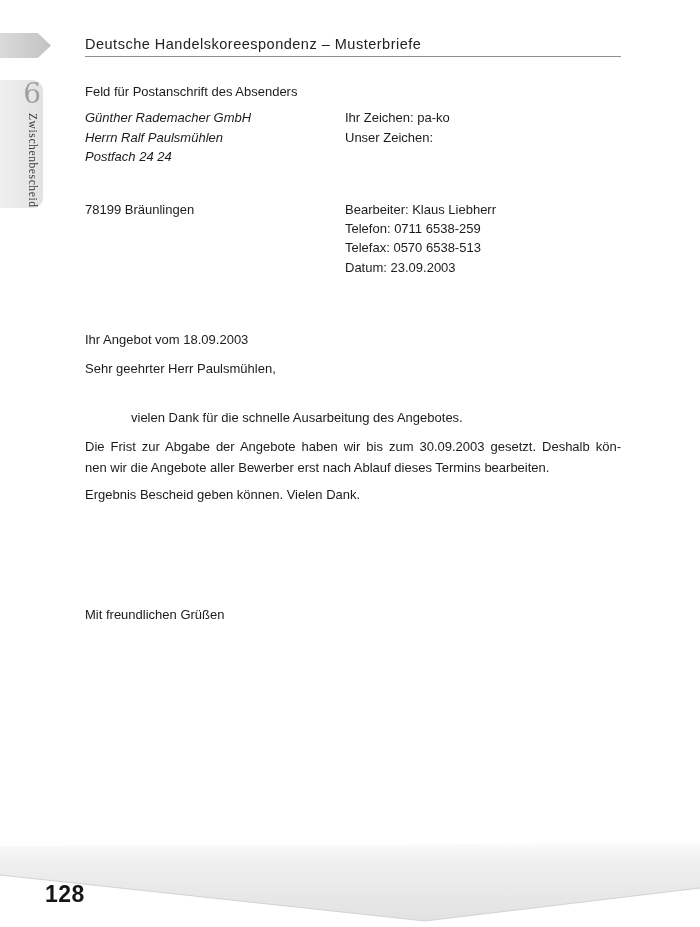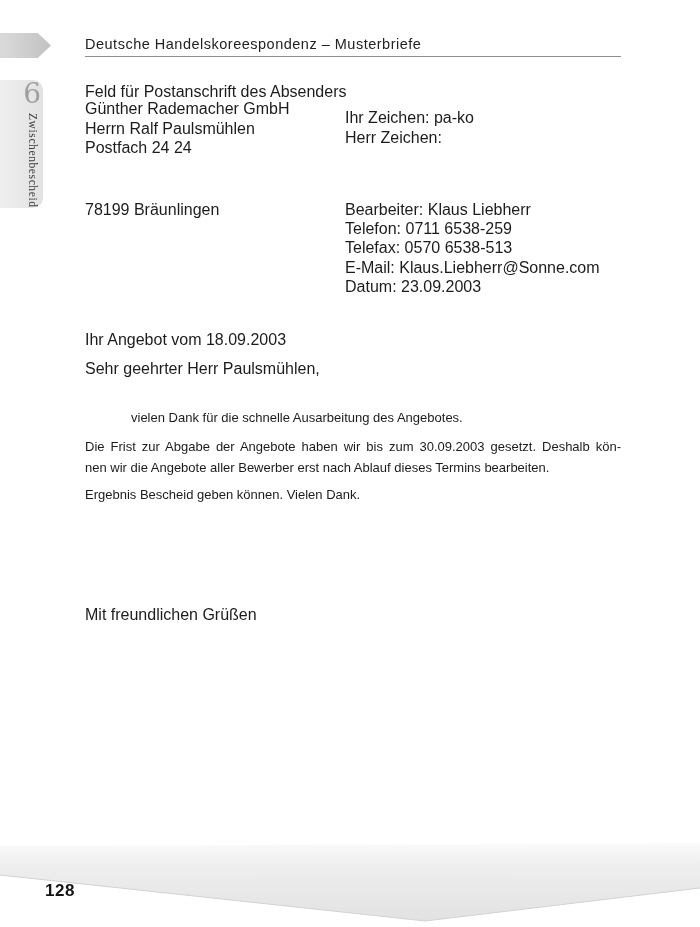--- a/index.html
+++ b/index.html
@@ -31,69 +31,68 @@
     font-family:"DejaVu Serif","Liberation Serif",serif;
     font-size:28px;color:#9f9f9f;line-height:1;
   }
   .chapter-label{
     position:absolute;right:4px;top:33px;
     writing-mode:vertical-rl;
     font-family:"Liberation Serif",serif;
     font-size:11.5px;color:#3b3b3b;letter-spacing:.6px;white-space:nowrap;
   }
   
-  .txt{position:absolute;font-size:16px;line-height:19.5px;white-space:nowrap;}
+  .txt{position:absolute;font-size:13px;line-height:19.5px;white-space:nowrap;}
   .col-left{left:85px;}
   .col-right{left:345px;}
   .para{
     position:absolute;left:85px;width:536px;font-size:13px;line-height:21px;
   }
   .para .line{display:block;}
   .para .line.just{text-align:justify;text-align-last:justify;}
   
   .footer-svg{position:absolute;left:0;top:840px;width:700px;height:87px;}
   .page-number{
-    position:absolute;left:45px;top:881px;font-size:17px;font-weight:bold;
+    position:absolute;left:45px;top:881px;font-size:23px;font-weight:bold;
     color:#161616;letter-spacing:.5px;
   }
 </style>
 </head>
 <body>
 
 <div class="page">
 
   <div class="header-arrow"></div>
   <div class="header-title">Deutsche Handelskoreespondenz – Musterbriefe</div>
   <div class="header-rule"></div>
 
   <div class="chapter-tab">
     <span class="chapter-number">6</span>
     <span class="chapter-label">Zwischenbescheid</span>
   </div>
 
   <div class="txt col-left" style="top:82px;">Feld für Postanschrift des Absenders</div>
 
-  <div class="txt col-left" style="top:99px;">
+  <div class="txt col-left" style="top:108px;font-style:italic;">
     <div>Günther Rademacher GmbH</div>
     <div>Herrn Ralf Paulsmühlen</div>
     <div>Postfach 24 24</div>
   </div>
 
   <div class="txt col-right" style="top:108px;line-height:20px;">
     <div>Ihr Zeichen: pa-ko</div>
-    <div>Herr Zeichen:</div>
+    <div>Unser Zeichen:</div>
   </div>
 
   <div class="txt col-left" style="top:200px;">78199 Bräunlingen</div>
 
   <div class="txt col-right" style="top:200px;line-height:19.2px;">
     <div>Bearbeiter: Klaus Liebherr</div>
     <div>Telefon: 0711 6538-259</div>
     <div>Telefax: 0570 6538-513</div>
-    <div>E-Mail: Klaus.Liebherr@Sonne.com</div>
     <div>Datum: 23.09.2003</div>
   </div>
 
   <div class="txt col-left" style="top:330px;">Ihr Angebot vom 18.09.2003</div>
 
   <div class="txt col-left" style="top:359px;">Sehr geehrter Herr Paulsmühlen,</div>
 
   <div class="para" style="top:407px;margin-left:46px;">
     <span class="line">vielen Dank für die schnelle Ausarbeitung des Angebotes.</span>
   </div>

